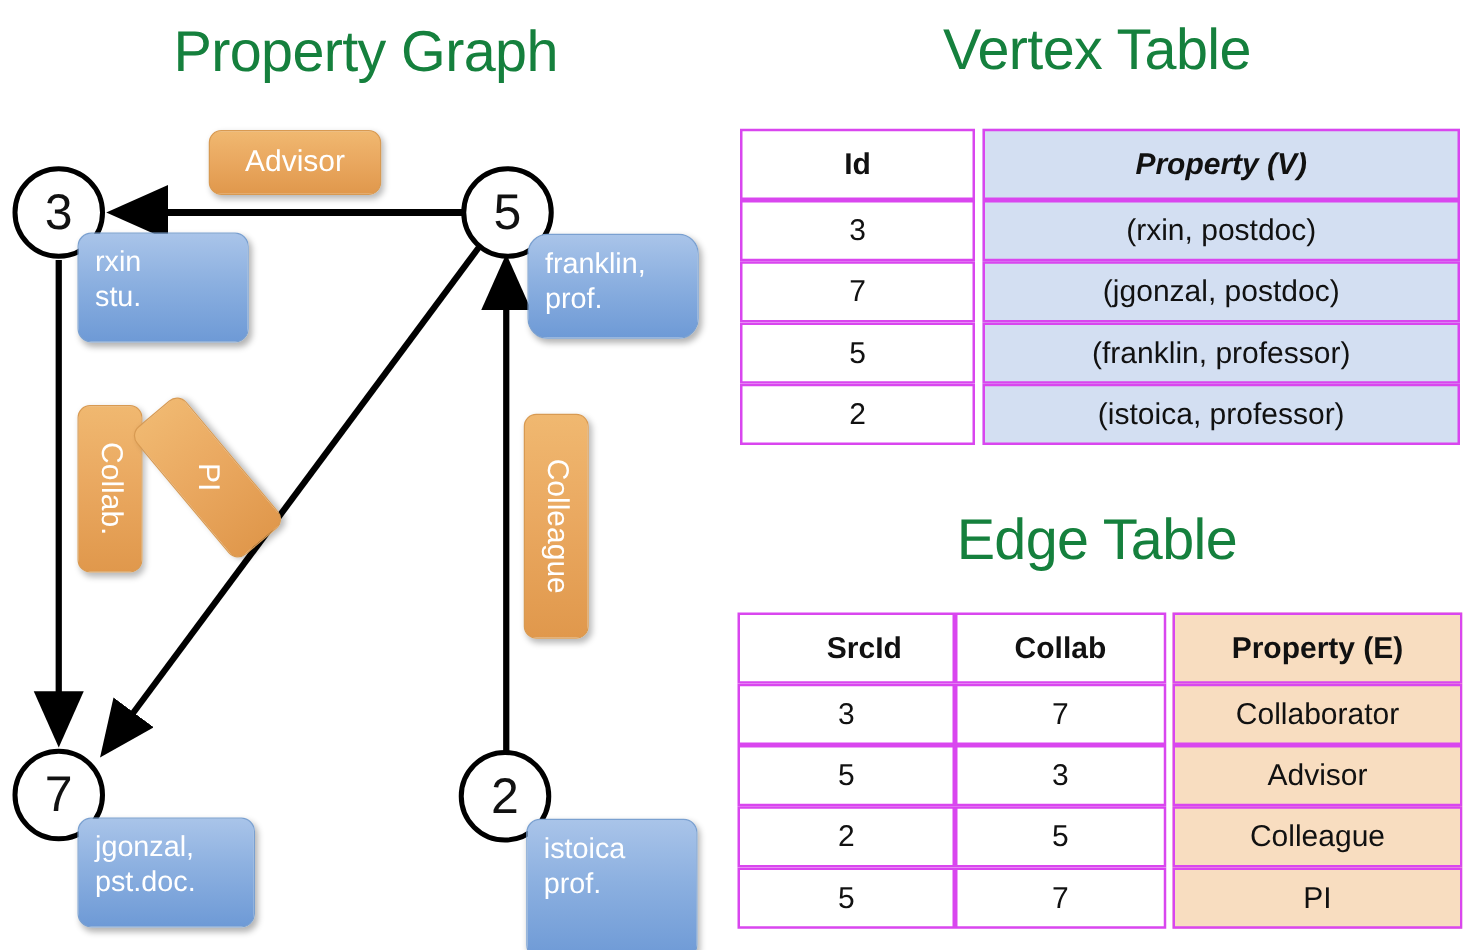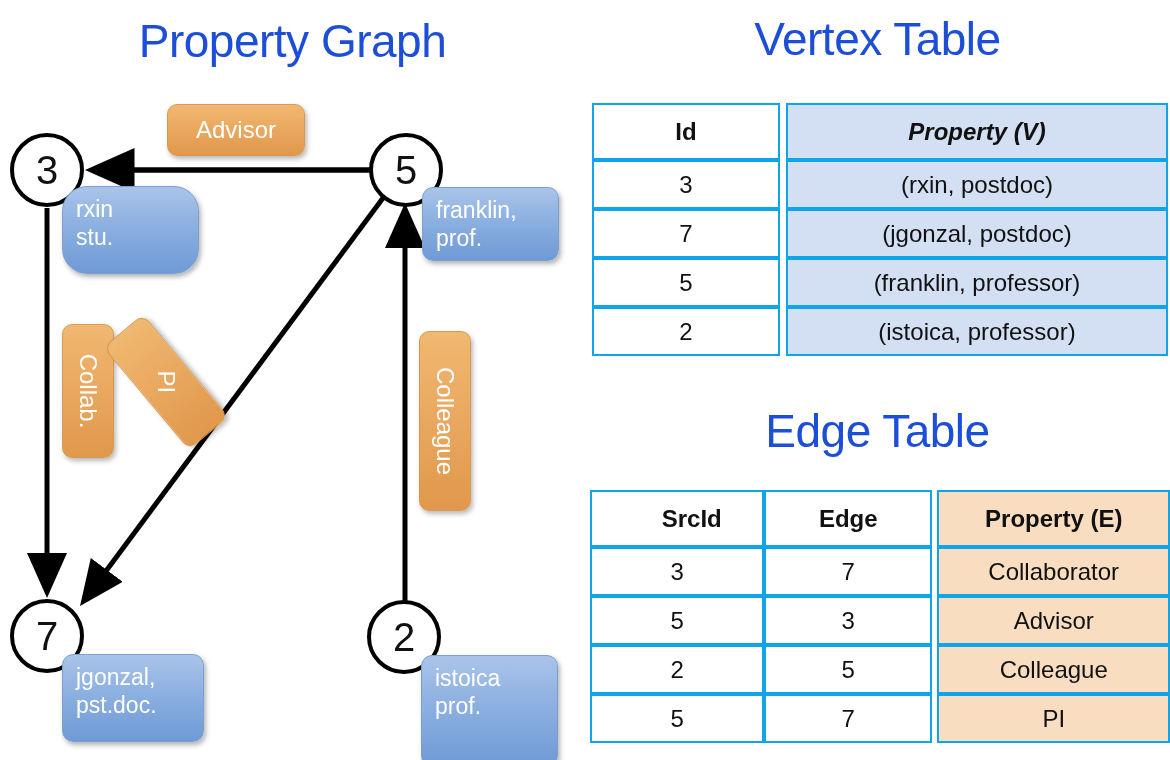--- a/index.html
+++ b/index.html
@@ -9,21 +9,21 @@
     color:#000;
   }
 
   
   .big-title{
     position:absolute;
     font-family:"Liberation Sans","DejaVu Sans",sans-serif;
     font-weight:400;
     font-size:46px;
     letter-spacing:-0.5px;
-    color:#1d4ed8;
+    color:#15803d;
     white-space:nowrap;
     text-align:center;
   }
   #graph-title{left:0;top:14px;width:585px;}
   #vertex-title{left:585px;top:12px;width:585px;}
   #edge-title{left:585px;top:404px;width:585px;}
 
   
   #graph-svg{position:absolute;left:0;top:0;width:585px;height:760px;}
 
@@ -77,21 +77,21 @@
   }
   .elabel.rot > span{
     transform:rotate(130deg);
     white-space:nowrap;
     display:block;
   }
 
   
   .tbl{position:absolute;border-collapse:separate;border-spacing:0;}
   .tbl td{
-    border:2px solid #0ea5e9;
+    border:2px solid #d946ef;
     text-align:center;
     font-size:24px;
     font-family:"Liberation Sans","DejaVu Sans",sans-serif;
     color:#111;
     padding:0;
     height:45px;
     background:#fff;
   }
   .tbl td.hdr{font-weight:bold;}
   .v-blue{background:#d3dff2 !important;}
@@ -127,25 +127,25 @@
 <div class="node" style="left:369px;top:133px;">
   <span>5</span>
 </div>
 <div class="node" style="left:10px;top:599px;">
   <span>7</span>
 </div>
 <div class="node" style="left:367px;top:600px;">
   <span>2</span>
 </div>
 
-<div class="prop-box" style="left:62px;top:186px;width:137px;height:88px;border-radius:25px;">
+<div class="prop-box" style="left:62px;top:186px;width:137px;height:88px;">
   <div>rxin</div>
   <div>stu.</div>
 </div>
-<div class="prop-box" style="left:422px;top:187px;width:137px;height:74px;">
+<div class="prop-box" style="left:422px;top:187px;width:137px;height:84px;border-radius:16px;">
   <div>franklin,</div>
   <div>prof.</div>
 </div>
 <div class="prop-box" style="left:62px;top:654px;width:142px;height:88px;">
   <div>jgonzal,</div>
   <div>pst.doc.</div>
 </div>
 <div class="prop-box" style="left:421px;top:655px;width:137px;height:112px;">
   <div>istoica</div>
   <div>prof.</div>
@@ -194,21 +194,21 @@
     <td class="gapcol"></td>
     <td class="v-blue">(istoica, professor)</td>
   </tr>
 </tbody>
   </table>
 
 <table class="tbl" style="left:590px;top:490px;">
   <tbody>
       <tr>
     <td class="hdr" style="width:151px;height:53px;padding-left:29px;">SrcId</td>
-    <td class="hdr" style="width:176px;height:53px;">Edge</td>
+    <td class="hdr" style="width:176px;height:53px;">Collab</td>
     <td class="gapcol"></td>
     <td class="hdr e-tan" style="width:240px;height:53px;margin-top:36px;">Property (E)</td>
   </tr>
   <tr>
     <td>3</td>
     <td>7</td>
     <td class="gapcol"></td>
     <td class="e-tan">Collaborator</td>
   </tr>
   <tr>

